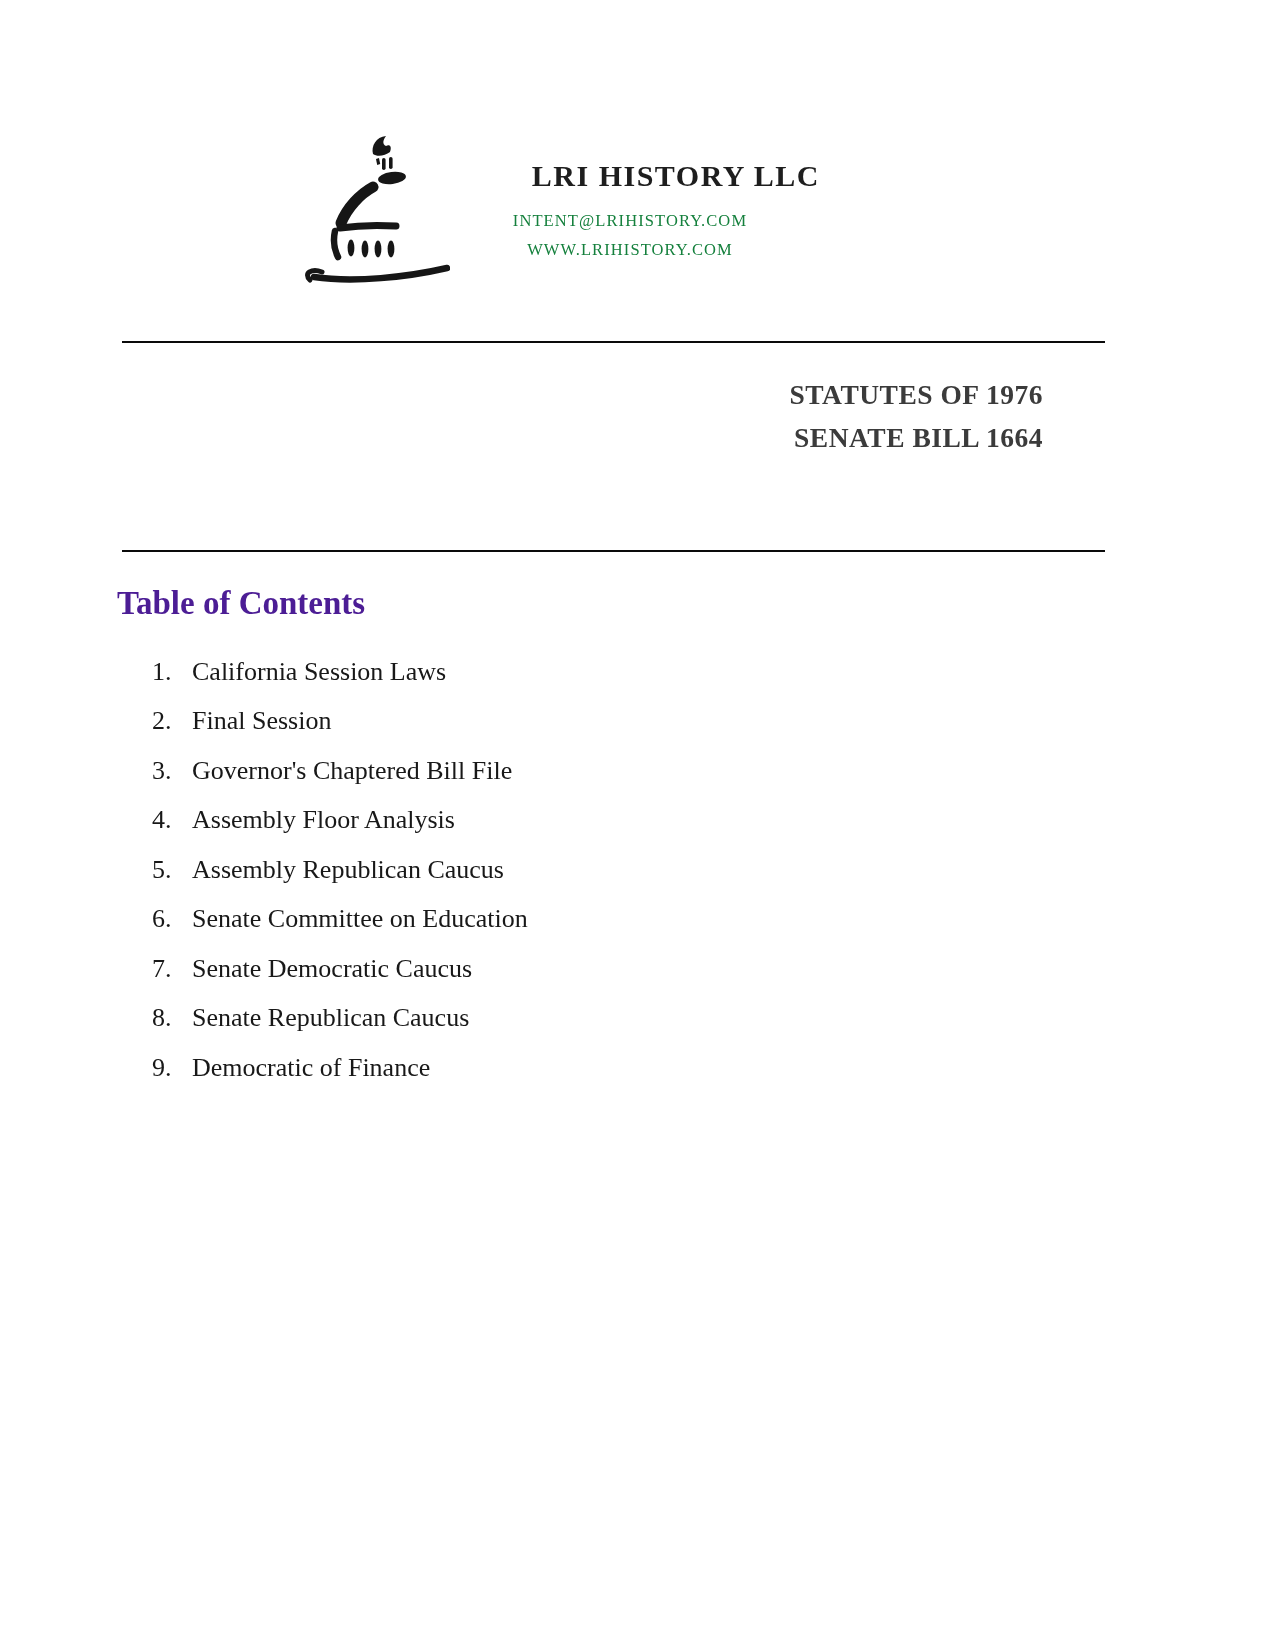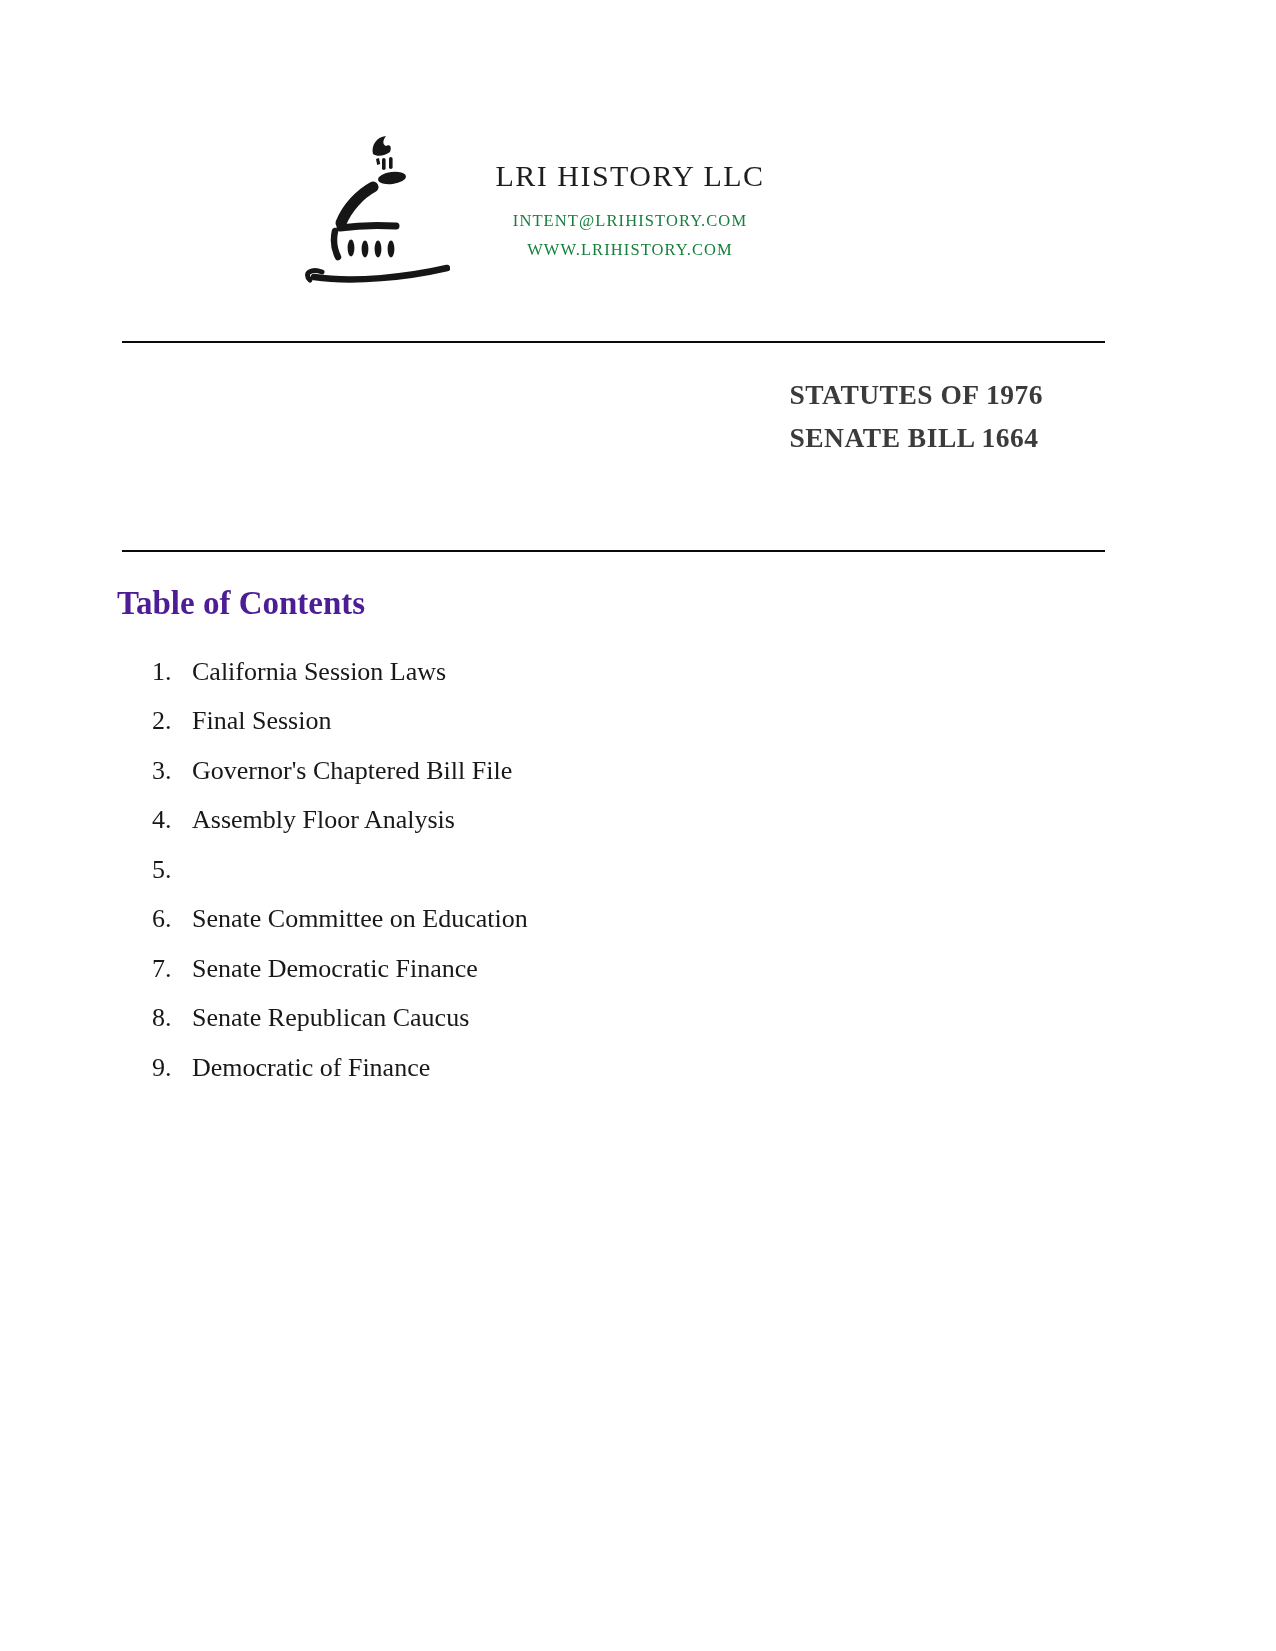--- a/index.html
+++ b/index.html
@@ -28,22 +28,23 @@
     left: 440px;
     top: 160px;
     width: 380px;
     text-align: center;
     color: #1e1e1e;
   }
   .company-name {
     font-size: 30px;
     line-height: 32px;
     letter-spacing: 1.5px;
-    font-weight: 400;
+    font-weight: 700;
     white-space: nowrap;
+    text-align: right;
   }
   .contact-lines {
     margin-top: 14px;
     font-size: 16.5px;
     line-height: 29px;
     letter-spacing: 1.1px;
     color: #15803d;
   }
   .contact-lines div { white-space: nowrap; }
 
@@ -56,21 +57,21 @@
     background: #0a0a0a;
   }
   .rule-top { top: 341px; }
   .rule-bottom { top: 550px; }
 
   
   .reference-block {
     position: absolute;
     right: 233px;
     top: 374px;
-    text-align: left;
+    text-align: right;
     font-weight: 700;
     font-size: 27.5px;
     line-height: 42.5px;
     letter-spacing: 0.5px;
     color: #3b3b3b;
   }
   .reference-block .ref-line { white-space: pre-wrap; }
 
   
   .toc-heading {
@@ -169,28 +170,29 @@
     <li class="toc-item">
       <span class="toc-number">3.</span>
       <span class="toc-label">Governor's Chaptered Bill File</span>
     </li>
     <li class="toc-item">
       <span class="toc-number">4.</span>
       <span class="toc-label">Assembly Floor Analysis</span>
     </li>
     <li class="toc-item">
       <span class="toc-number">5.</span>
+      <span class="toc-label">Assembly Republican Caucus</span>
     </li>
     <li class="toc-item">
       <span class="toc-number">6.</span>
       <span class="toc-label">Senate Committee on Education</span>
     </li>
     <li class="toc-item">
       <span class="toc-number">7.</span>
-      <span class="toc-label">Senate Democratic Finance</span>
+      <span class="toc-label">Senate Democratic Caucus</span>
     </li>
     <li class="toc-item">
       <span class="toc-number">8.</span>
       <span class="toc-label">Senate Republican Caucus</span>
     </li>
     <li class="toc-item">
       <span class="toc-number">9.</span>
       <span class="toc-label">Democratic of Finance</span>
     </li>
   </ol>

